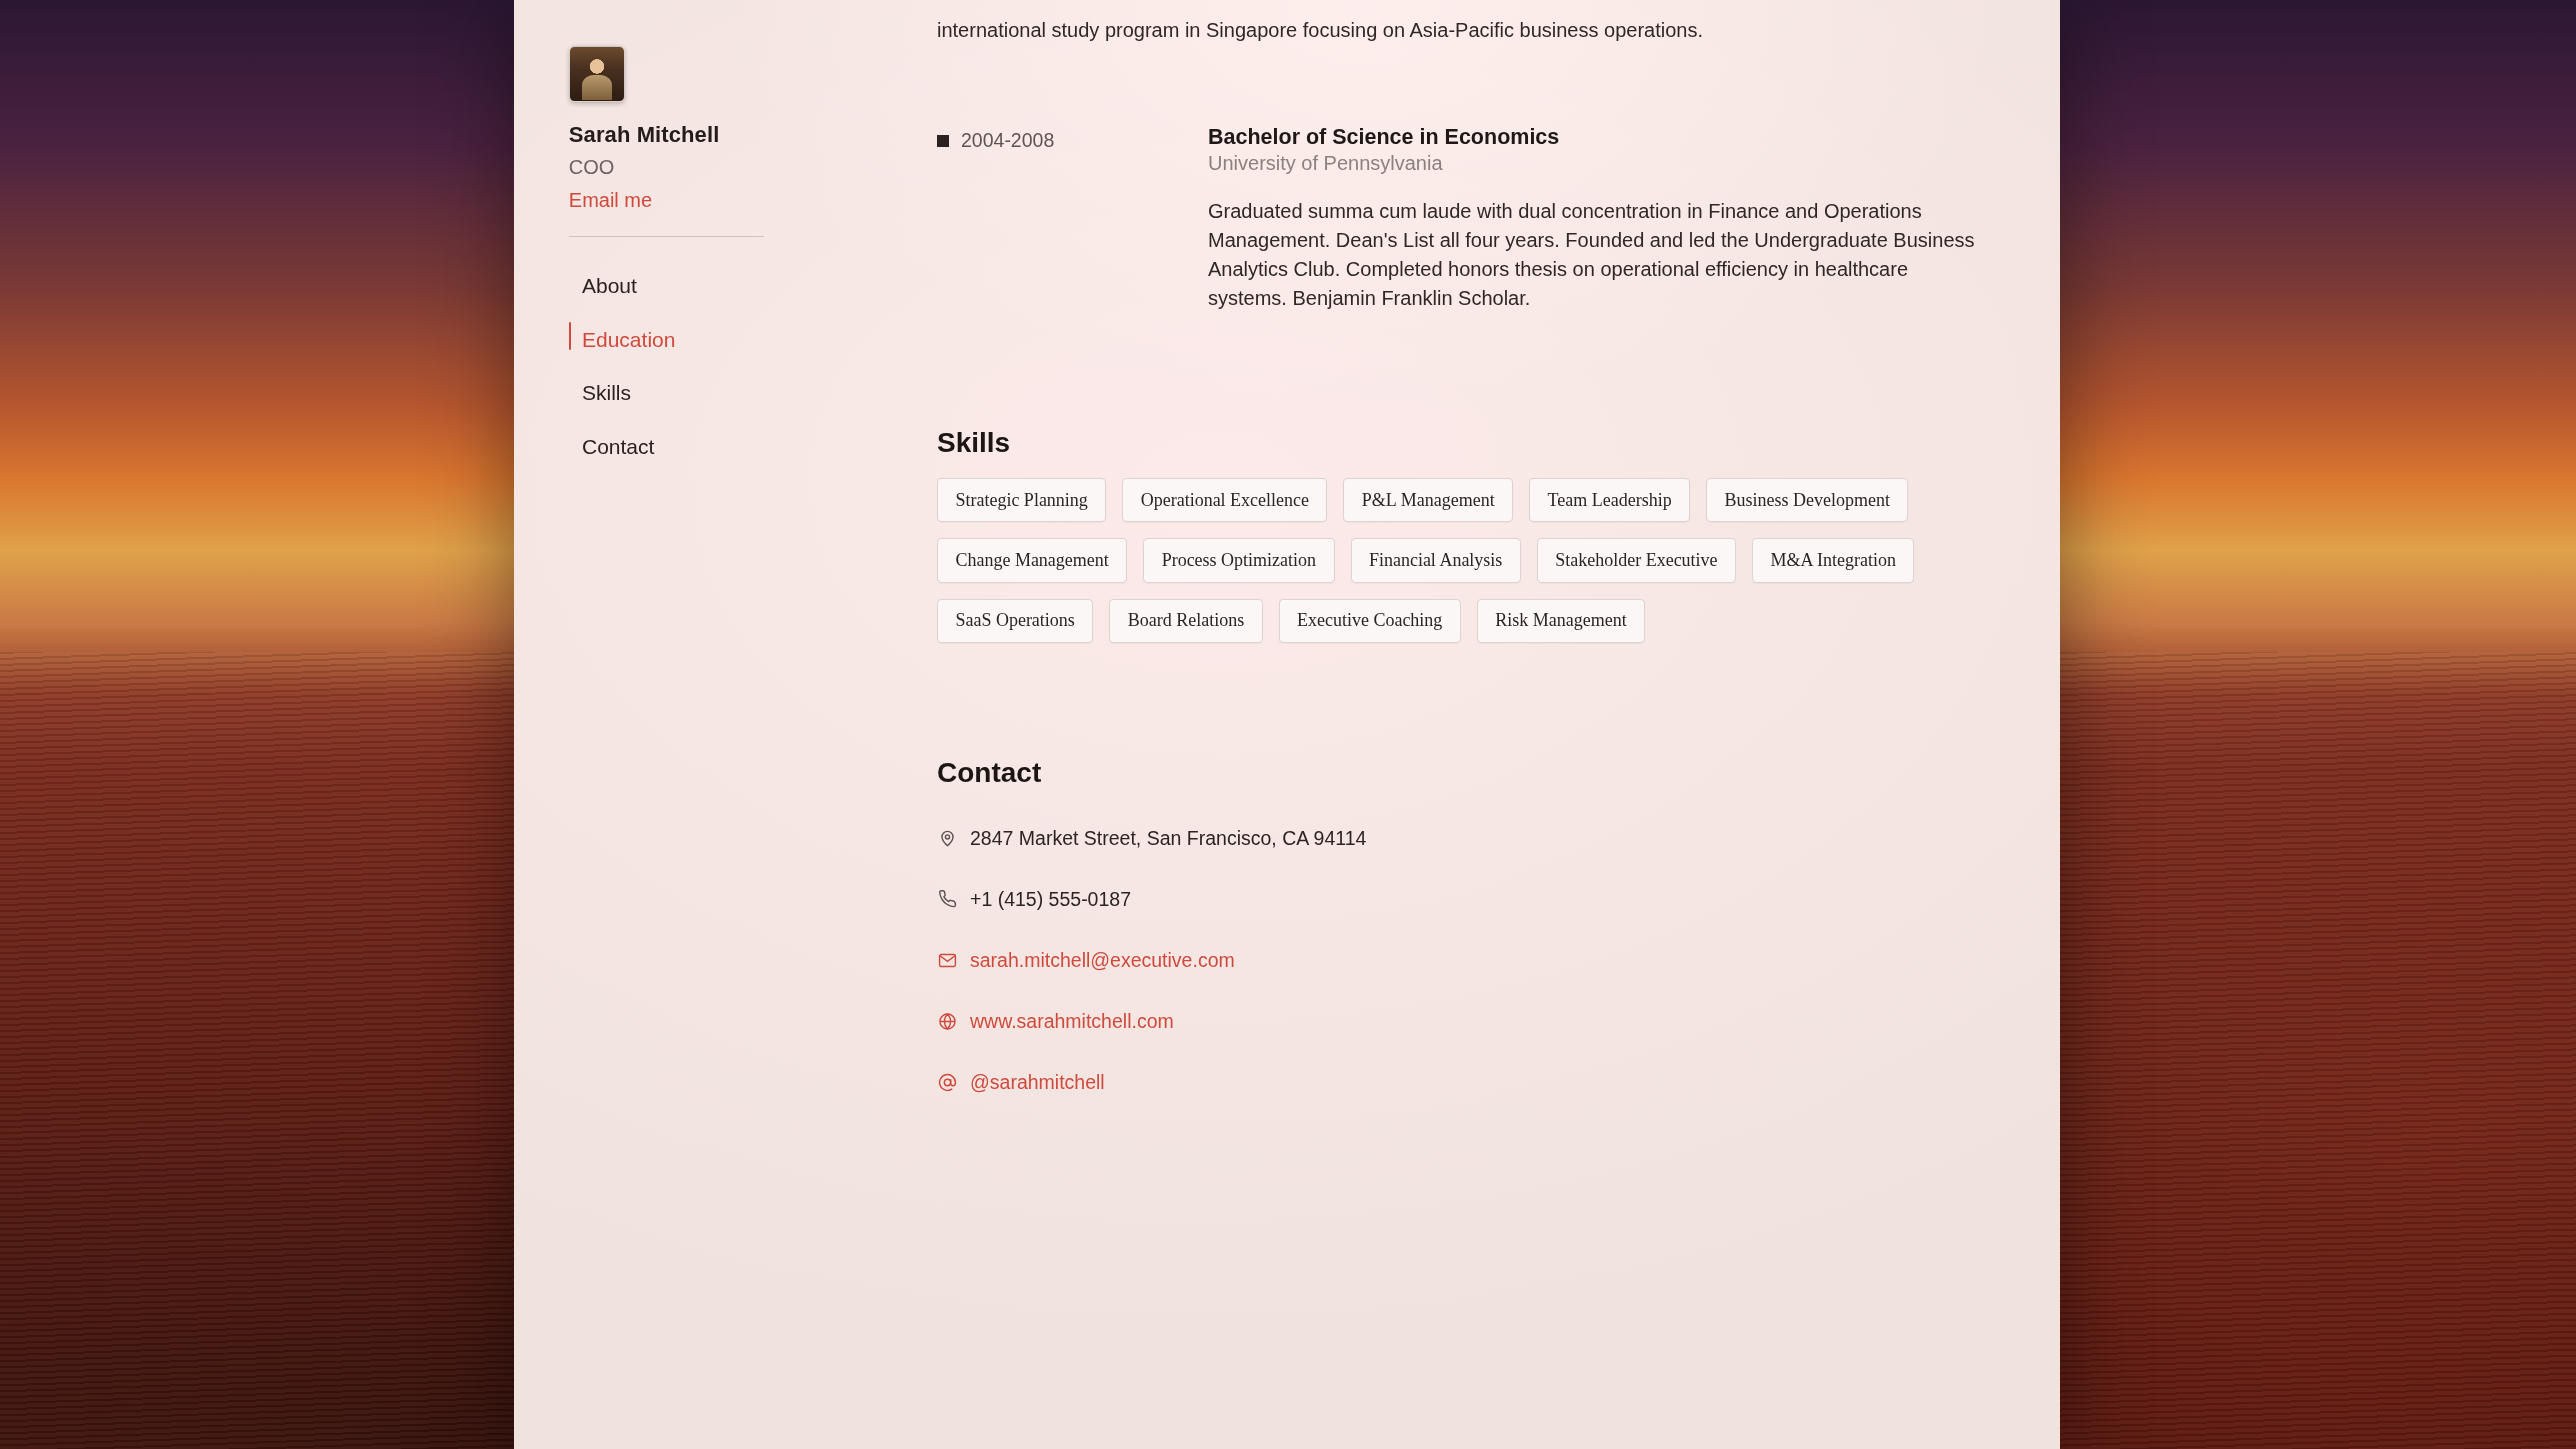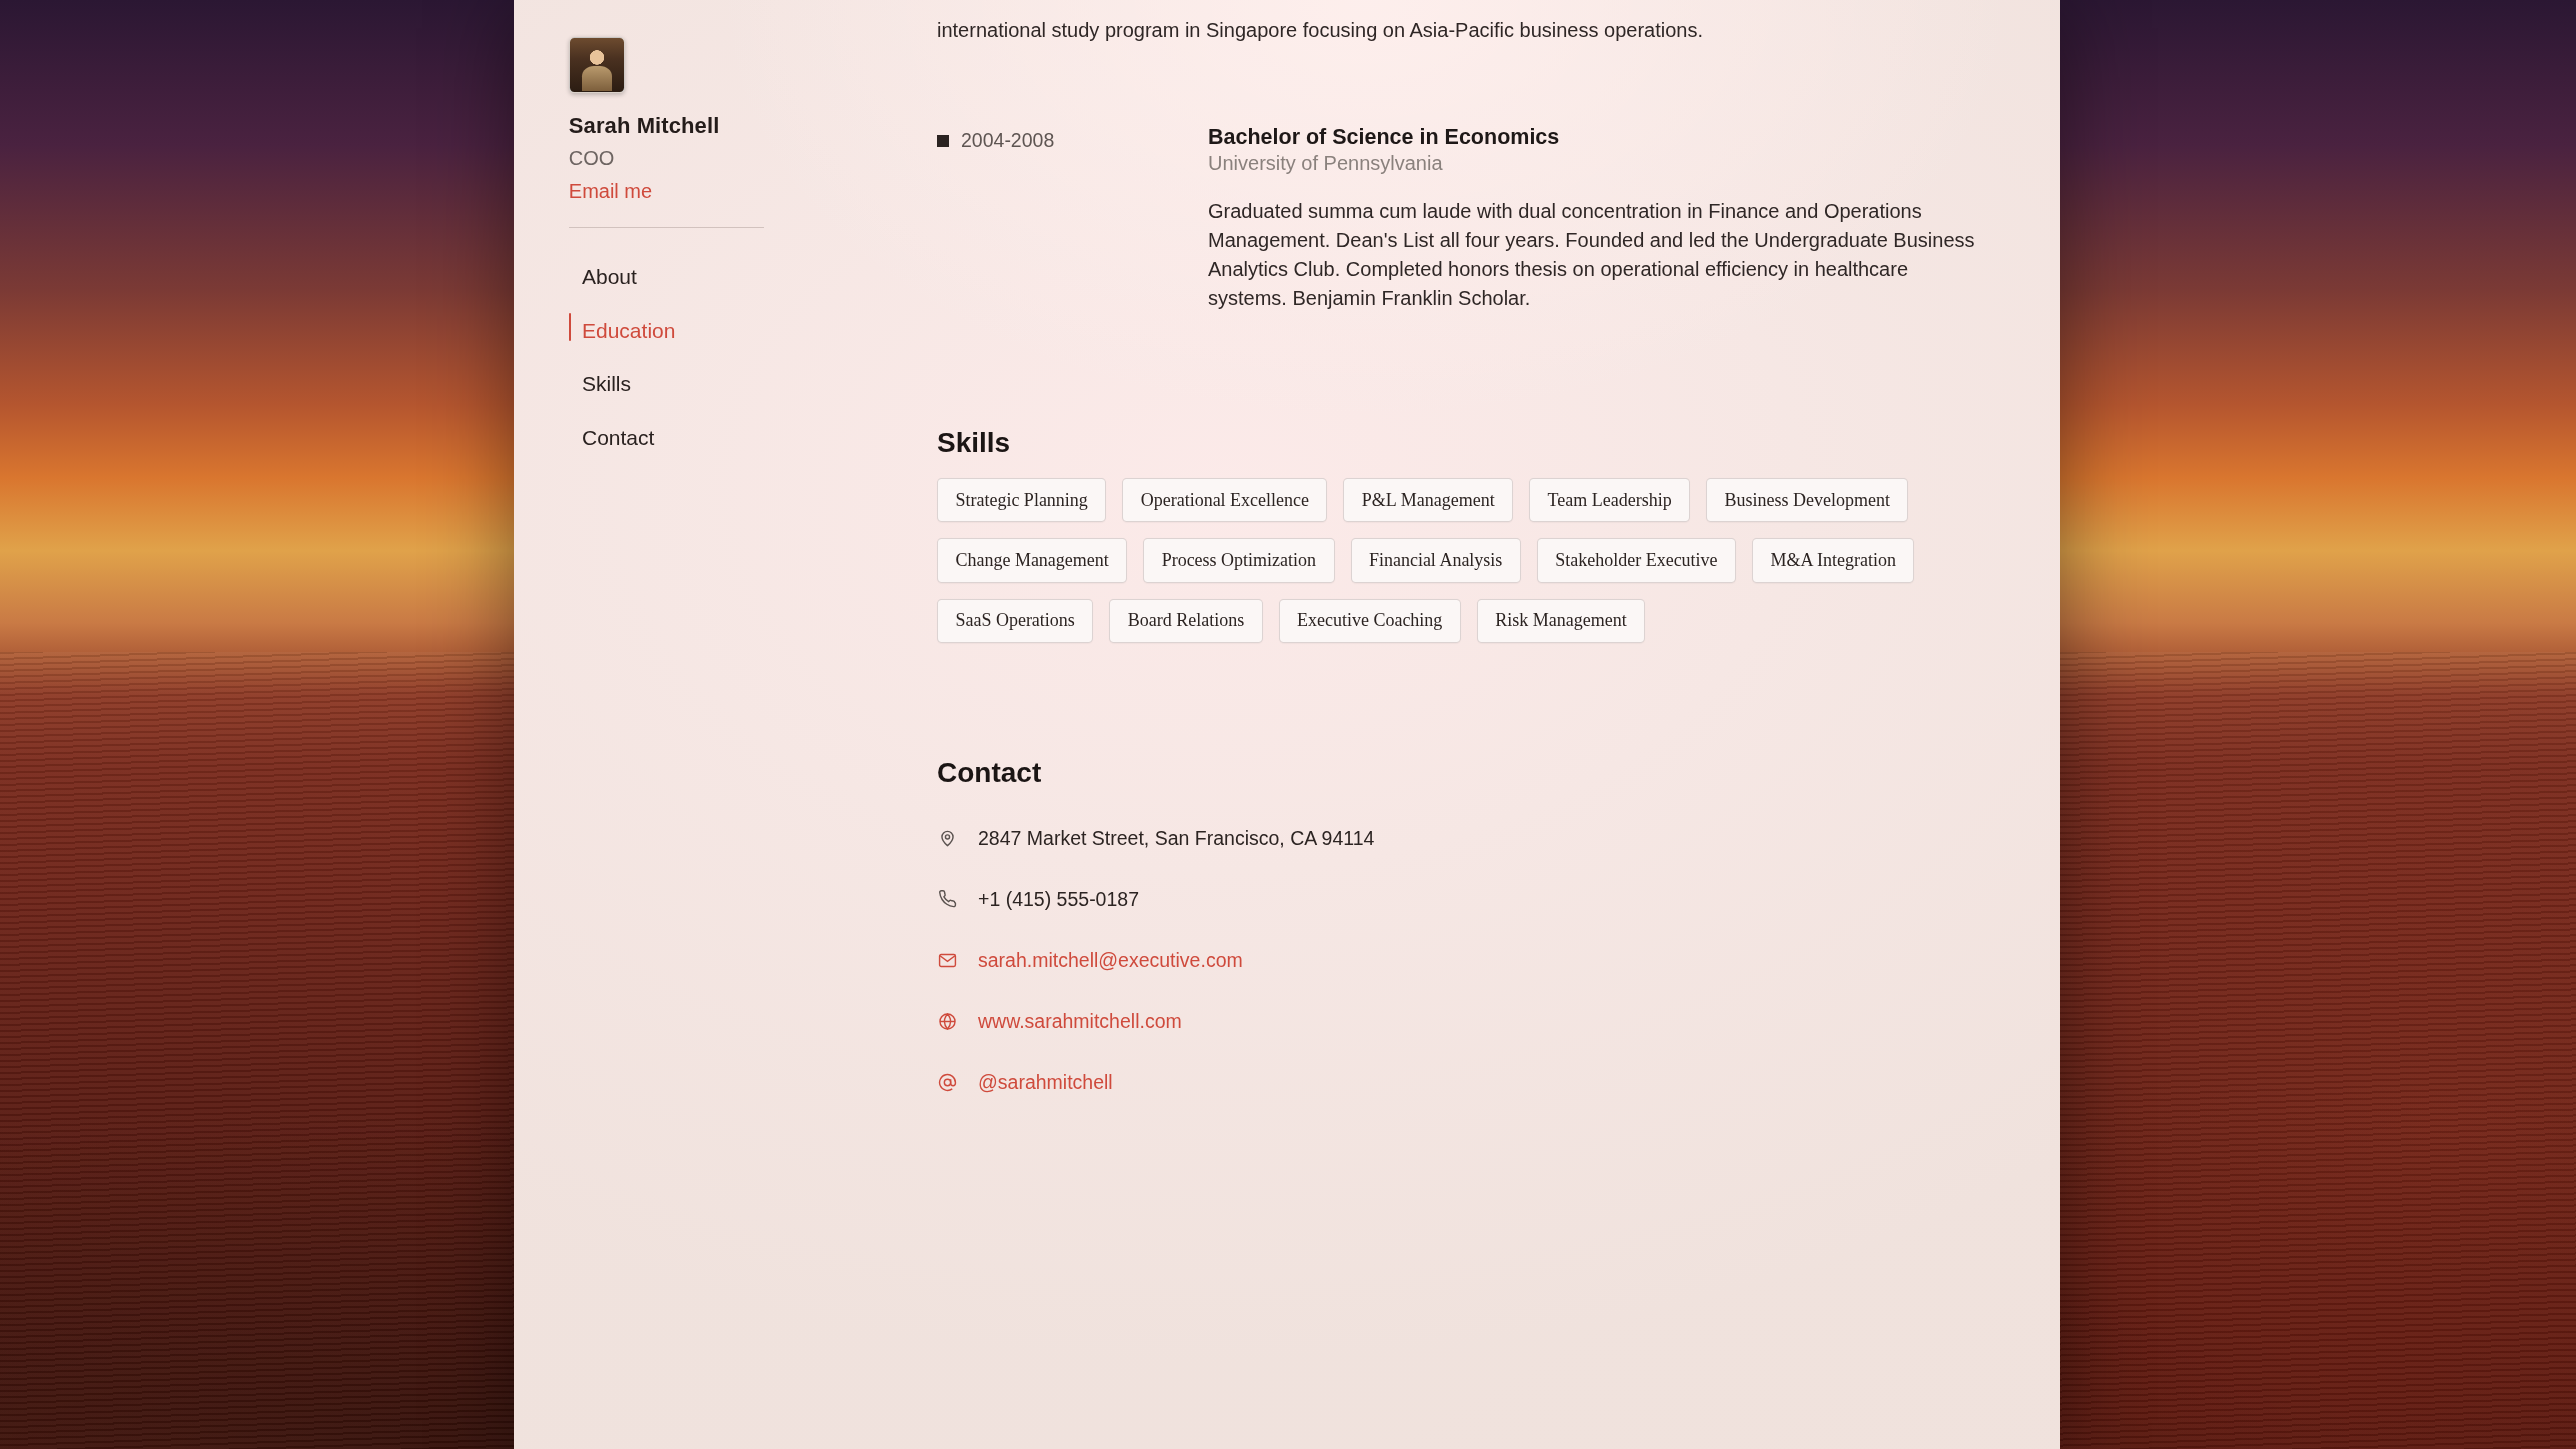--- a/index.html
+++ b/index.html
@@ -76,21 +76,21 @@
     position: absolute;
     left: 0; right: 0; top: 0; height: 604px;
     background: radial-gradient(ellipse 60% 100% at 55% 0%, rgba(255,240,238,0.85), rgba(255,255,255,0) 70%);
     pointer-events: none;
   }
 
   
   .sidebar {
     position: absolute;
     left: 40px;
-    top: 7px;
+    top: 16px;
     width: 376px;
     padding-top: 29.5px;
   }
   .avatar {
     width: 56px;
     height: 56px;
     border-radius: 5.4px;
     background:
       radial-gradient(circle at 50% 36%, #e8c39a 0 16%, rgba(0,0,0,0) 17%),
       linear-gradient(180deg, #6d4b2f 0%, #4a3120 38%, #2b1c12 100%);
@@ -228,21 +228,21 @@
     font-size: 18px;
     color: #2c2422;
     box-shadow: 0 0.7px 1.3px rgba(0,0,0,0.04);
     cursor: default;
   }
 
   .contact-list { margin-top: 38px; }
   .contact-row {
     display: flex;
     align-items: center;
-    gap: 21px;
+    gap: 13px;
     margin-bottom: 38px;
     font-size: 19.5px;
     color: #2c2422;
   }
   .contact-row.link { color: #cf4a3c; cursor: pointer; }
   .c-icon {
     width: 20px; height: 20px;
     flex: none;
     display: flex;
     align-items: center;

